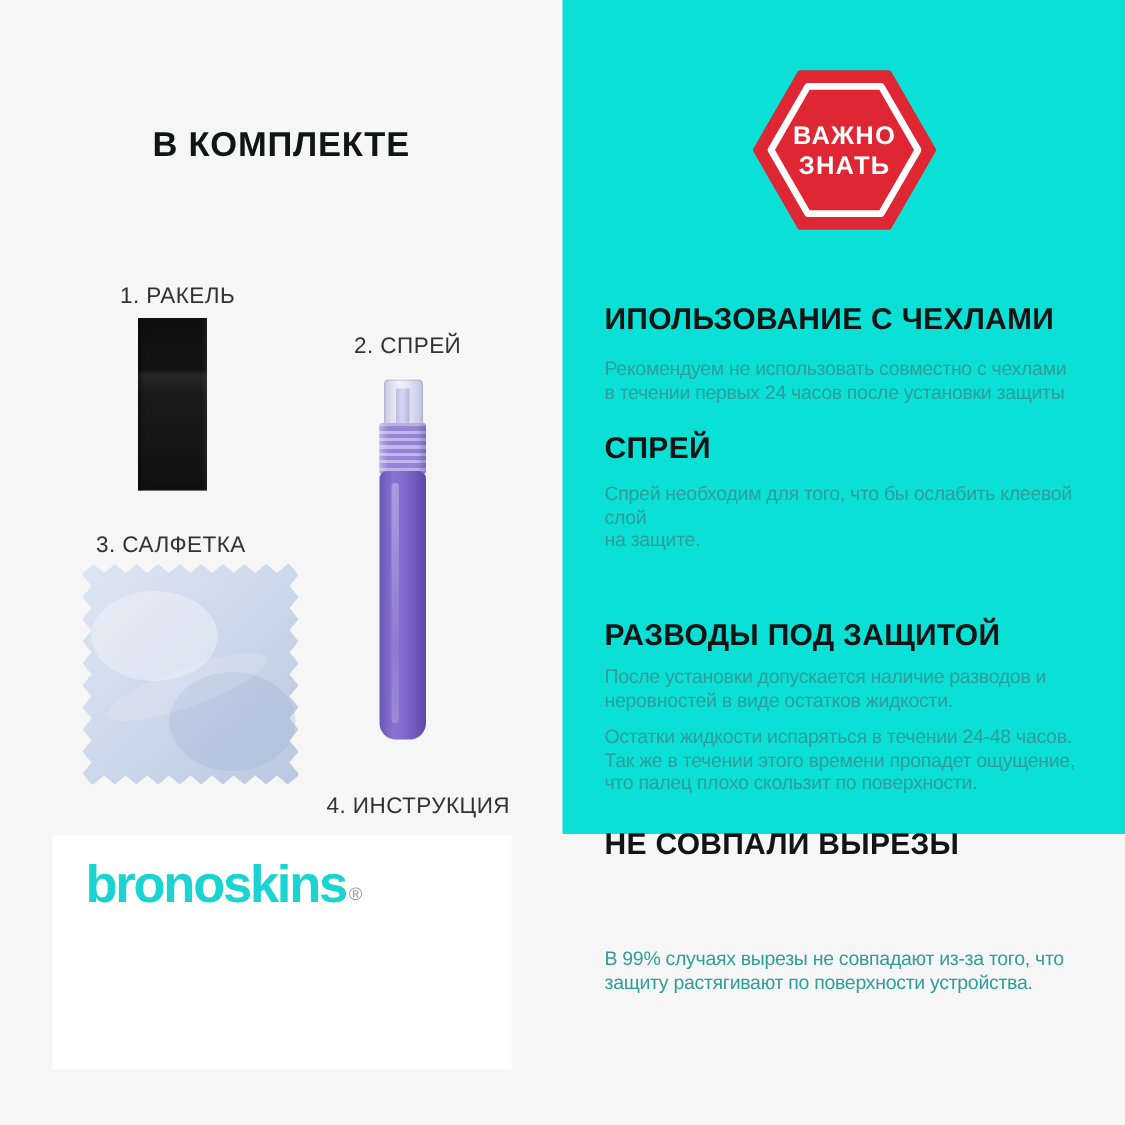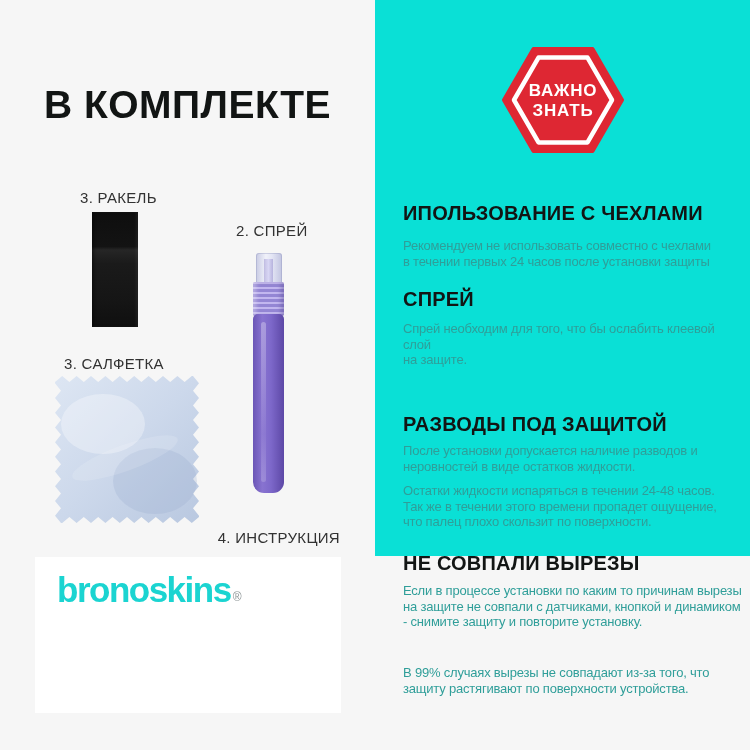--- a/index.html
+++ b/index.html
@@ -8,21 +8,21 @@
     --logo-teal:#1bd4d1; --purple:#7a64c6; --purple-light:#a99ce2;
     --cloth-blue:#ccd8eb; --squeegee-black:#151515; --badge-text:#ffffff;
   }
   *{margin:0;padding:0;box-sizing:border-box;}
   html,body{background:#e9e9e9;}
   body{font-family:"Liberation Sans", sans-serif;}
   .canvas{position:relative;width:750px;height:750px;background:var(--bg);overflow:hidden;}
 
   
   .kit-title{position:absolute;left:0;top:83px;width:375px;text-align:center;
-    font-size:39px;font-weight:700;letter-spacing:.5px;color:var(--ink);}
+    font-size:23px;font-weight:700;letter-spacing:.5px;color:var(--ink);}
   .item-label{position:absolute;font-size:15px;font-weight:500;letter-spacing:.3px;color:var(--label);}
 
   .squeegee{position:absolute;left:92px;top:212px;width:46px;height:115px;
     background:linear-gradient(180deg,#0e0e0e 0%,#131313 30%,#262626 33%,#1a1a1a 45%,#151515 78%,#0f0f0f 100%);
     box-shadow:inset -2px 0 3px rgba(255,255,255,.06), inset 2px 0 3px rgba(0,0,0,.4);}
 
   .spray{position:absolute;left:253px;top:253px;width:32px;height:240px;}
   .spray-cap{position:absolute;left:3px;top:0;width:26px;height:31px;border-radius:3px 3px 1px 1px;
     background:linear-gradient(90deg,rgba(196,199,226,.92) 0%,rgba(240,241,250,.95) 38%,rgba(226,228,244,.95) 62%,rgba(188,191,222,.92) 100%);
     box-shadow:inset 0 0 0 1px rgba(140,145,185,.35);}
@@ -54,21 +54,21 @@
     line-height:15.5px;color:var(--body-text);white-space:pre-line;}
 </style>
 </head>
 <body>
 
 <div class="canvas">
 
   <section>
     <h1 class="kit-title">В КОМПЛЕКТЕ</h1>
 
-    <div class="item-label" style="left:80px;top:189px">3. РАКЕЛЬ</div>
+    <div class="item-label" style="left:80px;top:189px">1. РАКЕЛЬ</div>
     <div class="squeegee"></div>
 
     <div class="item-label" style="left:236px;top:222px">2. СПРЕЙ</div>
     <div class="spray">
       <div class="spray-cap"></div>
       <div class="spray-collar"></div>
       <div class="spray-body"></div>
     </div>
 
     <div class="item-label" style="left:64px;top:355px">3. САЛФЕТКА</div>
@@ -109,19 +109,16 @@
 на защите.</p>
 
     <h2 class="sec-heading" style="top:413px">РАЗВОДЫ ПОД ЗАЩИТОЙ</h2>
     <p class="sec-par" style="top:443px">После установки допускается наличие разводов и
 неровностей в виде остатков жидкости.</p>
     <p class="sec-par" style="top:483px">Остатки жидкости испаряться в течении 24-48 часов.
 Так же в течении этого времени пропадет ощущение,
 что палец плохо скользит по поверхности.</p>
 
     <h2 class="sec-heading" style="top:552px">НЕ СОВПАЛИ ВЫРЕЗЫ</h2>
-    <p class="sec-par" style="top:583px">Если в процессе установки по каким то причинам вырезы
-на защите не совпали с датчиками, кнопкой и динамиком
-- снимите защиту и повторите установку.</p>
-    <p class="sec-par" style="top:665px">В 99% случаях вырезы не совпадают из-за того, что
+    <p class="sec-par" style="top:631px">В 99% случаях вырезы не совпадают из-за того, что
 защиту растягивают по поверхности устройства.</p>
   </section>
 </div>
 
 </body></html>

